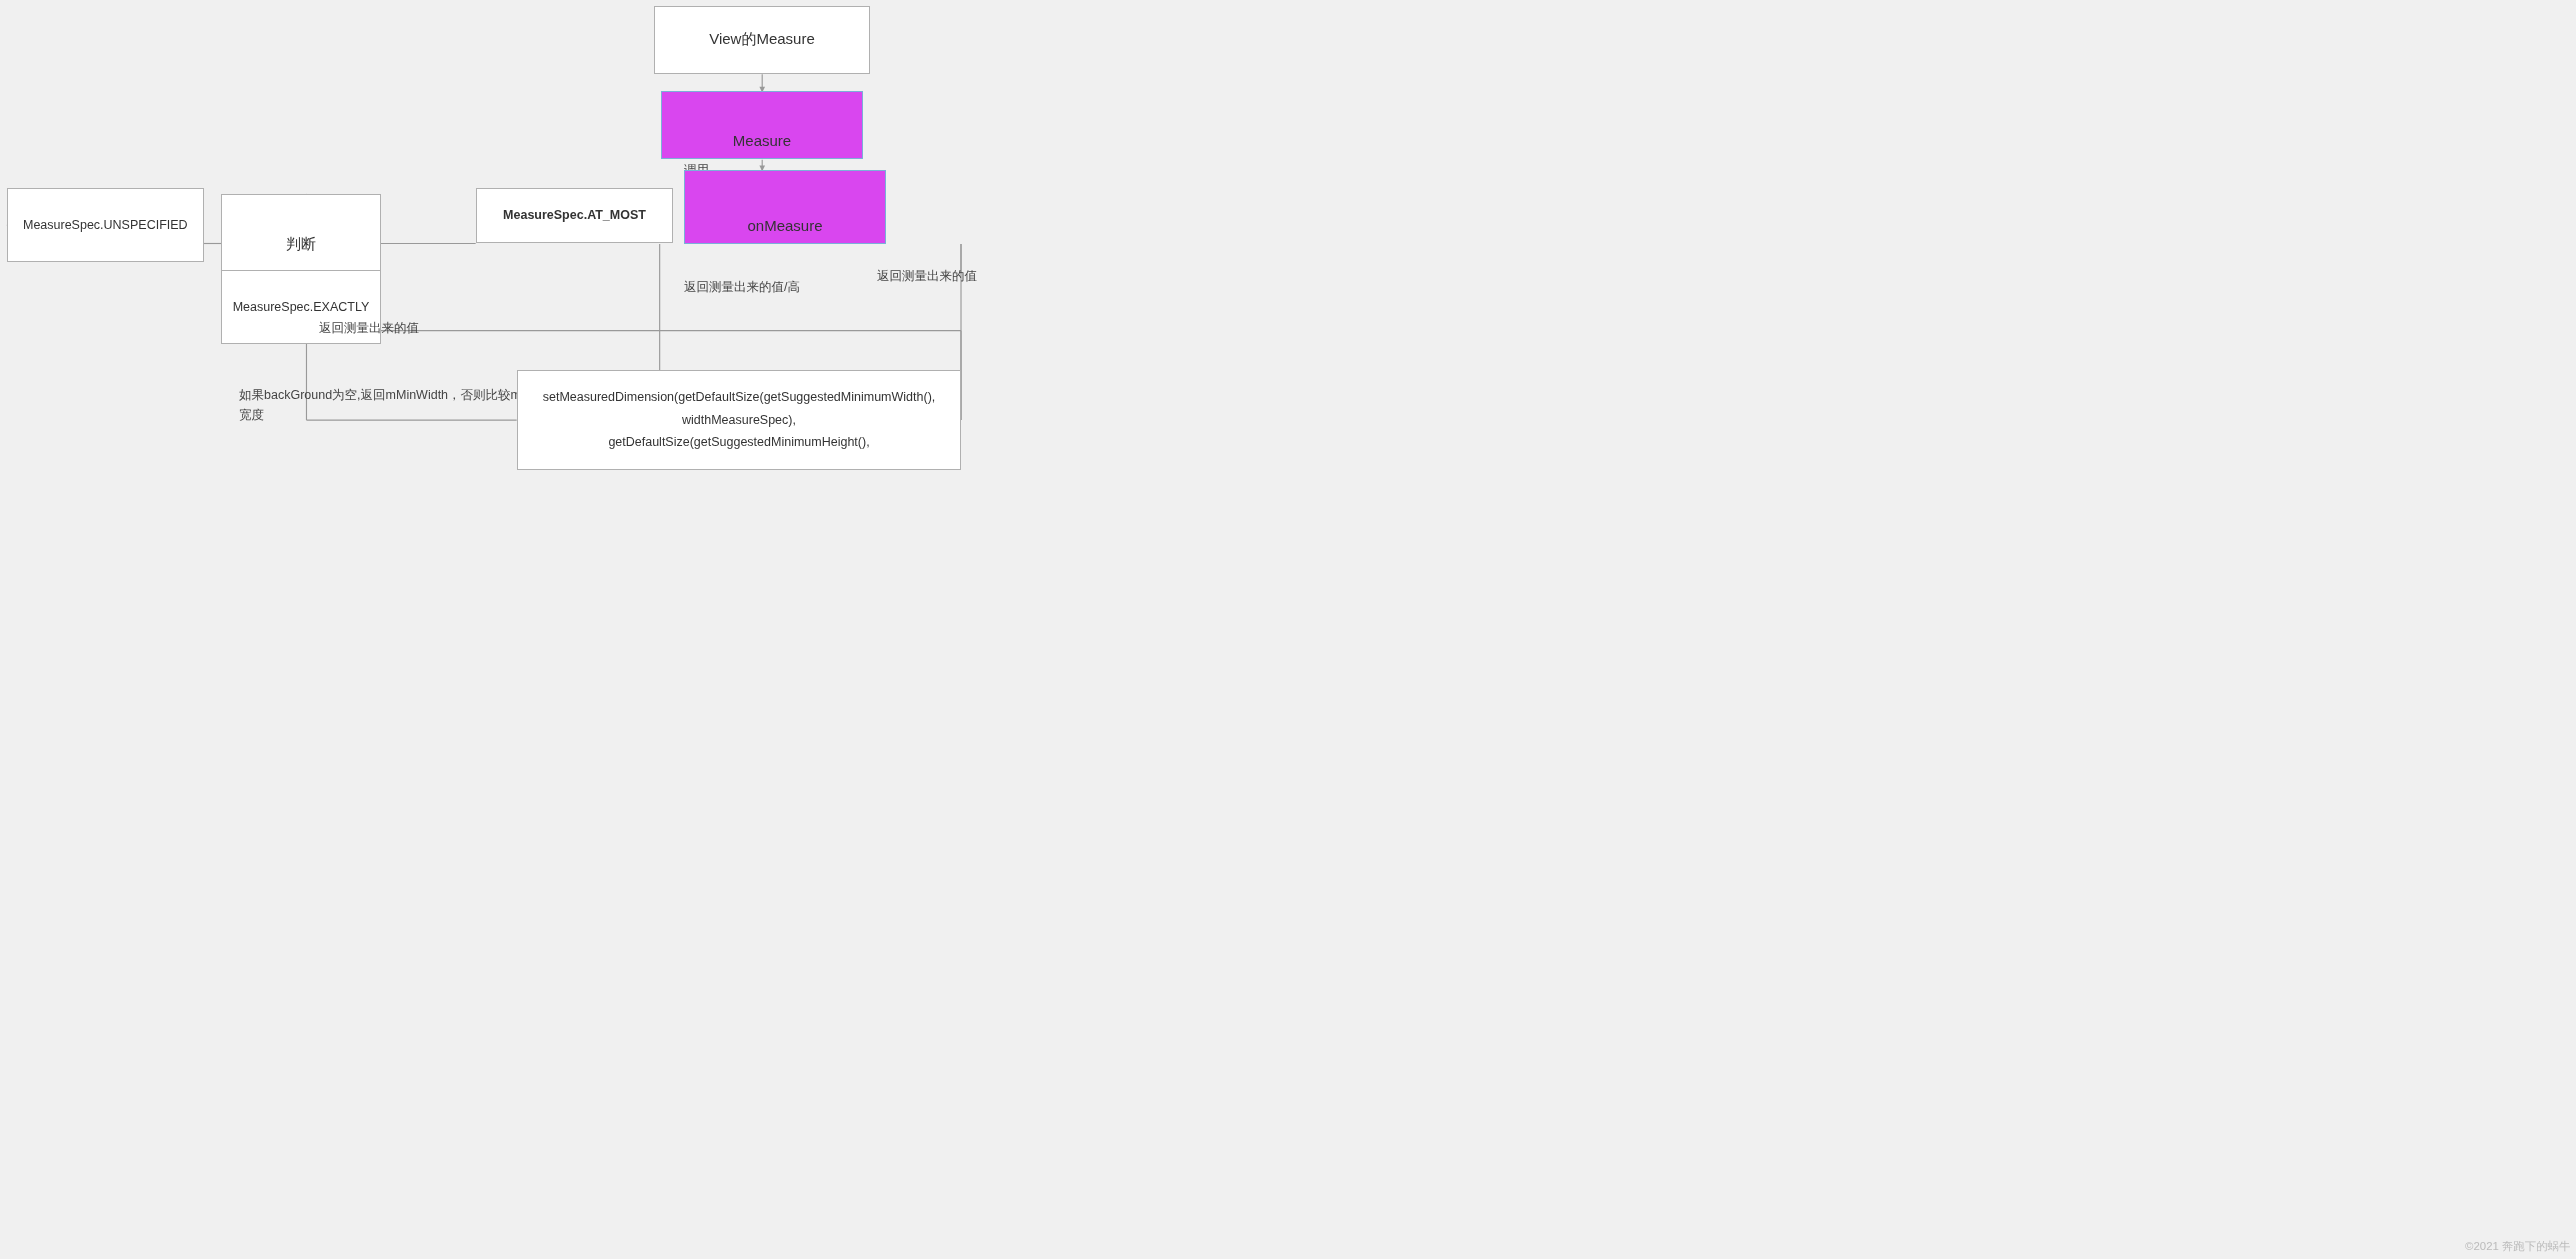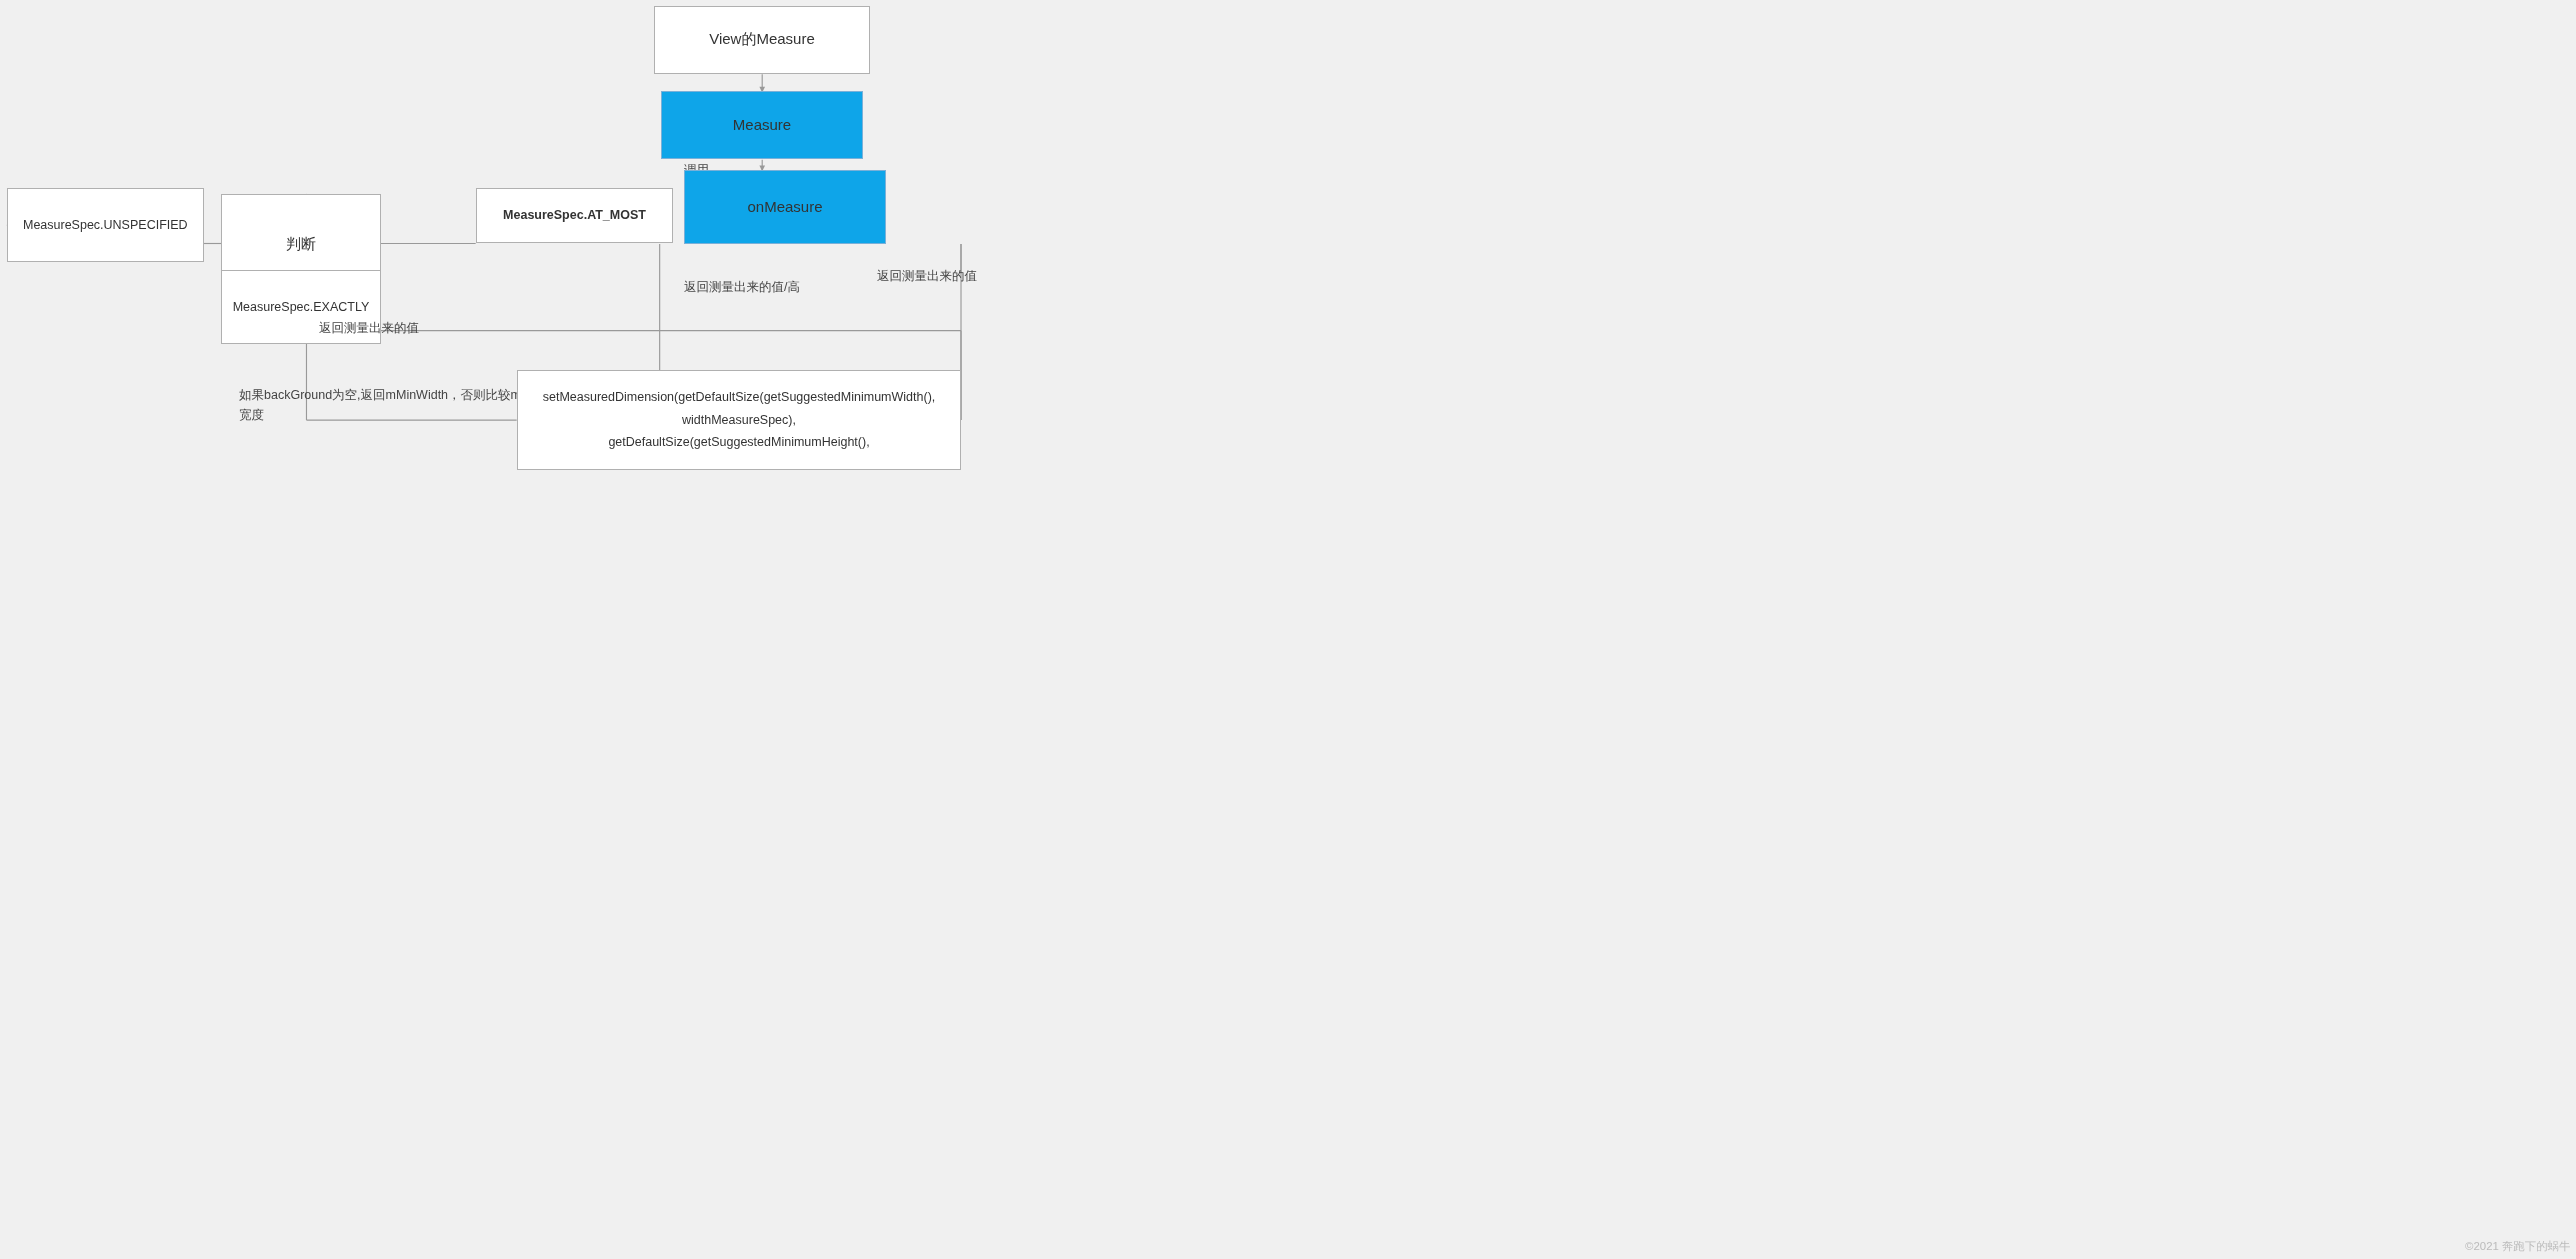--- a/index.html
+++ b/index.html
@@ -24,21 +24,22 @@
       border: 0.9px solid #aac4e0;
       display: flex;
       align-items: center;
       justify-content: center;
       text-align: center;
       padding: 5.7px;
       line-height: 1.5;
     }
     .box.light-blue-border {
       border: 1.1px solid #7ab0d8;
-      background: #0ea5e9;
+      background: #d946ef;
+      align-items: flex-end;
     }
     .box.gray-border {
       border: 0.9px solid #b0b0b0;
       background: #fff;
     }
     .label {
       position: absolute;
       font-size: 12.5px;
       color: #444;
     }

